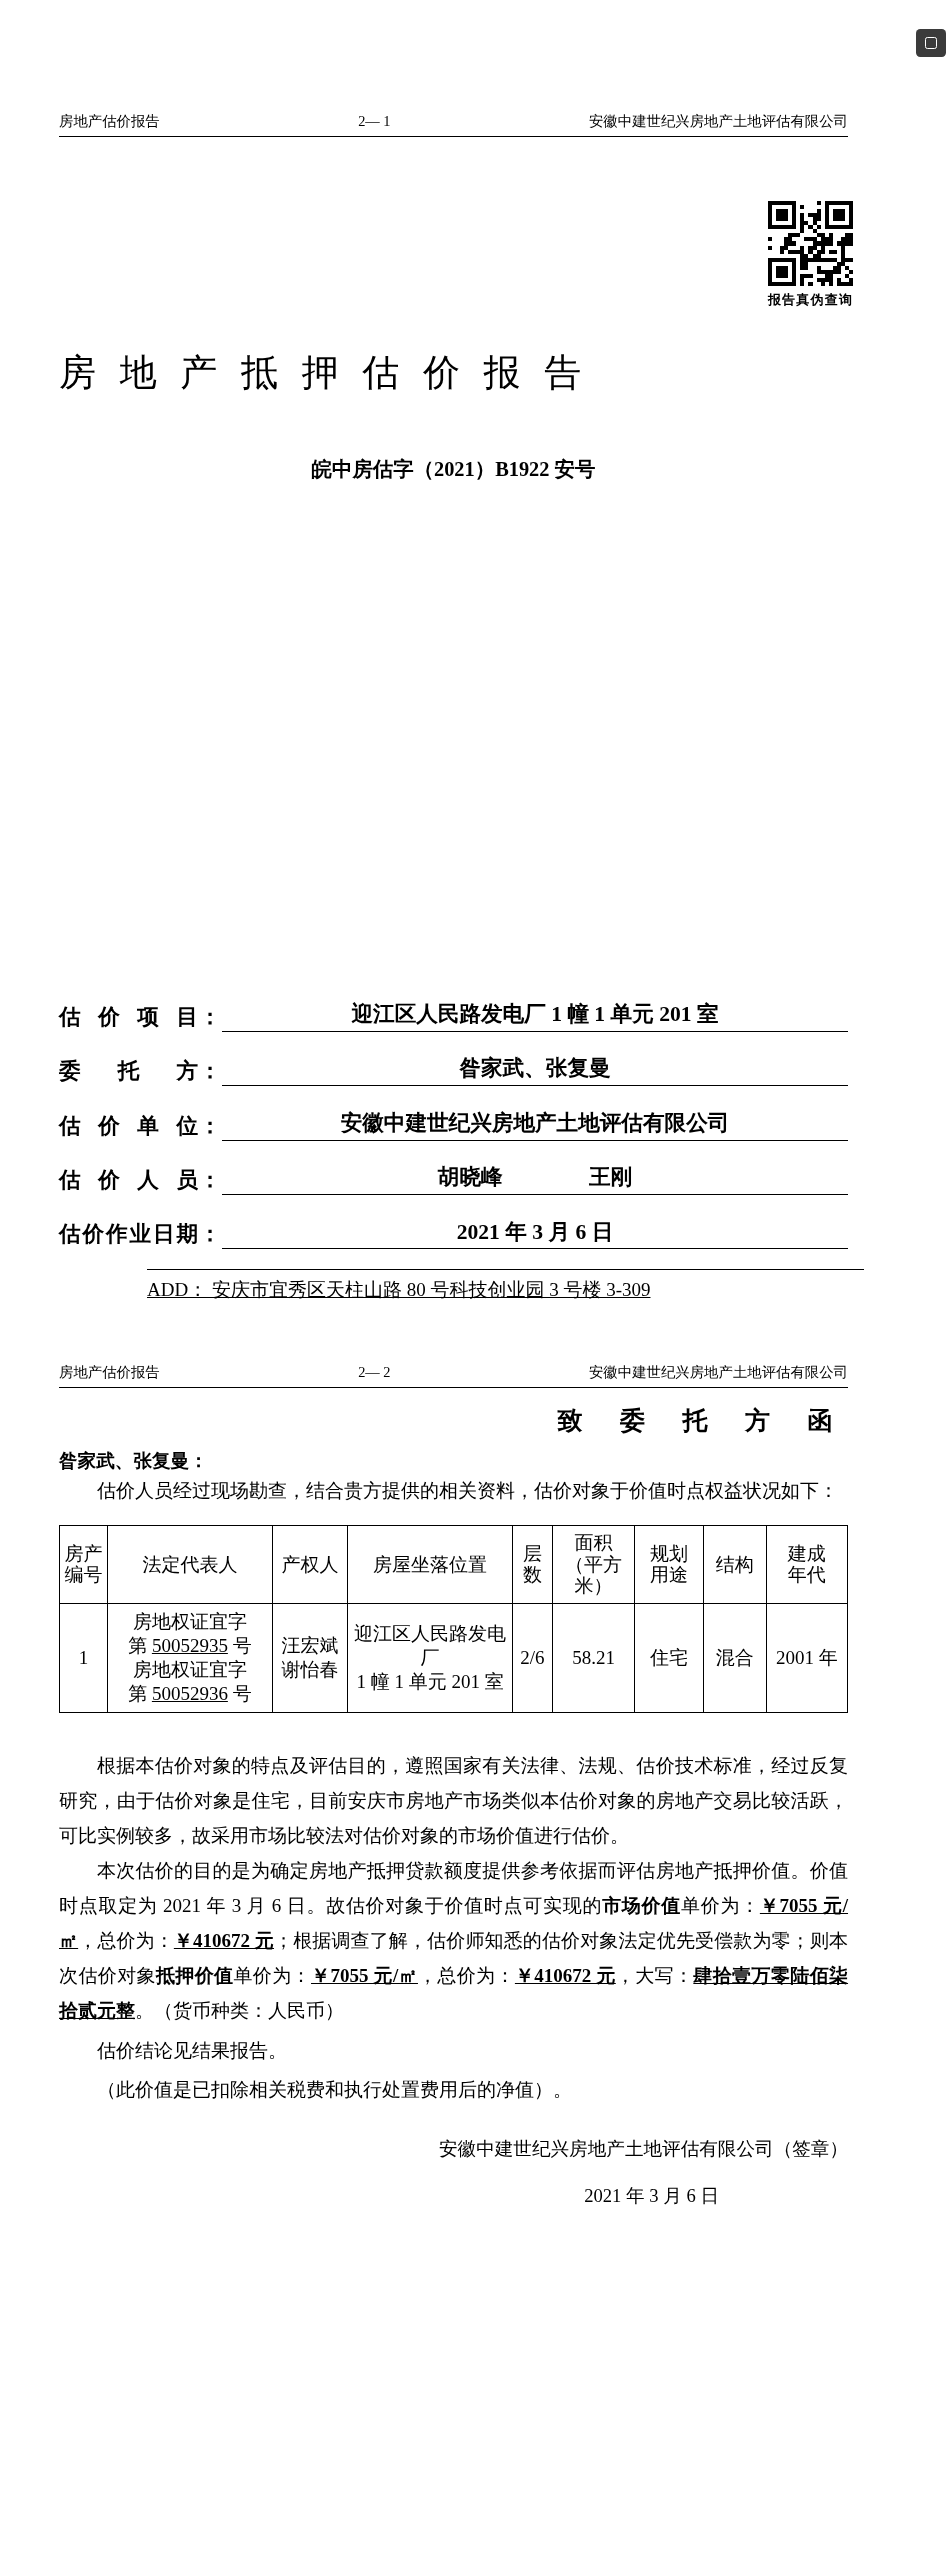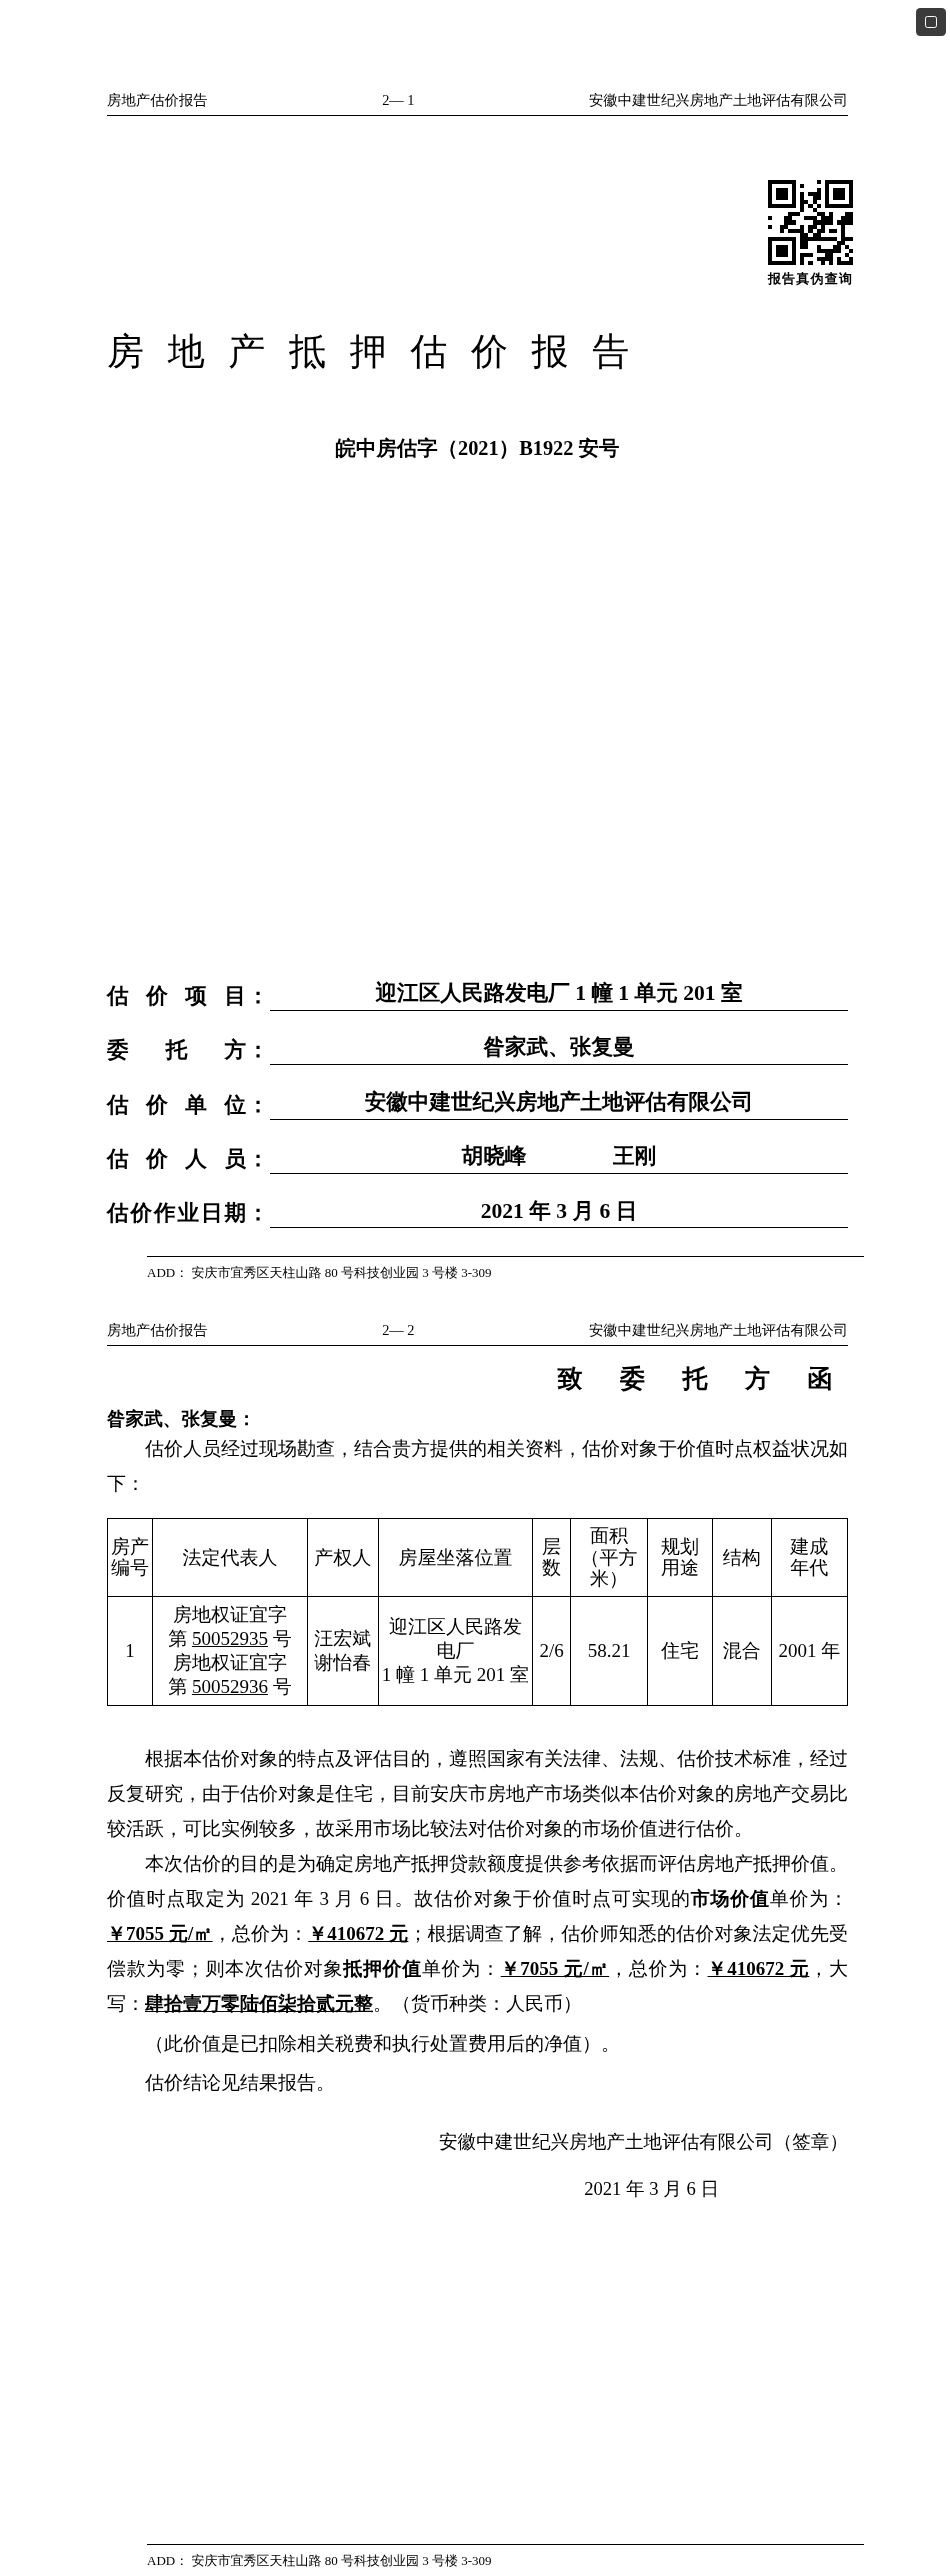--- a/index.html
+++ b/index.html
@@ -4,29 +4,29 @@
 <title>房地产抵押估价报告</title>
 <style>
   * { margin:0; padding:0; box-sizing:border-box; }
   html, body { background:#ffffff; }
   body {
     width:951px;
     color:#000;
     font-family:"Liberation Serif","DejaVu Serif",serif;
   }
   .page { position:relative; width:951px; height:1288px; background:#fff; overflow:hidden;
-          padding:0 103px 0 107px; }
+          padding:0 103px 0 59px;margin-top:21px; }
 
   
   .doc-header { display:flex; justify-content:space-between; align-items:flex-end;
                 border-bottom:1.2px solid #000; padding-bottom:6px; font-size:14.4px; line-height:18px; }
   .page-1 .doc-header { padding-top:91px; }
   .page-2 .doc-header { padding-top:33px; }
   .doc-footer { position:absolute; left:147px; right:87px; bottom:6px;
-                border-top:1.2px solid #000; padding-top:7.2px; font-size:13px; }
+                border-top:1.2px solid #000; padding-top:7.2px; font-size:19px;text-decoration:underline; }
 
   
   .corner-btn { position:fixed; position:absolute; top:8.4px; right:4.8px; width:30px; height:27.6px;
                 background:#3b3b3b; border-radius:4.2px; display:flex; align-items:center; justify-content:center; }
   .corner-btn .glyph { width:12px; height:12px; border:1.8px solid #fff; border-radius:2.4px; }
 
   
   .qr-block { position:absolute; top:180px; right:95px; width:91px; text-align:center; }
   .qr-code svg { width:85px; height:85px; display:block; margin:0 auto; background:#fff; }
   .qr-caption { font-size:13px; font-weight:bold; margin-top:4.8px; letter-spacing:1.2px; }
@@ -310,22 +310,22 @@
         <td>58.21</td>
         <td>住宅</td>
         <td>混合</td>
         <td>2001 年</td>
       </tr>
     </tbody>
   </table>
 
   <div class="para after-table">根据本估价对象的特点及评估目的，遵照国家有关法律、法规、估价技术标准，经过反复研究，由于估价对象是住宅，目前安庆市房地产市场类似本估价对象的房地产交易比较活跃，可比实例较多，故采用市场比较法对估价对象的市场价值进行估价。</div>
   <div class="para"><span>本次估价的目的是为确定房地产抵押贷款额度提供参考依据而评估房地产抵押价值。价值时点取定为 2021 年 3 月 6 日。故估价对象于价值时点可实现的</span><span style="font-weight: bold;">市场价值</span><span>单价为：</span><span style="font-weight: bold; text-decoration: underline;">￥7055 元/㎡</span><span>，总价为：</span><span style="font-weight: bold; text-decoration: underline;">￥410672 元</span><span>；根据调查了解，估价师知悉的估价对象法定优先受偿款为零；则本次估价对象</span><span style="font-weight: bold;">抵押价值</span><span>单价为：</span><span style="font-weight: bold; text-decoration: underline;">￥7055 元/㎡</span><span>，总价为：</span><span style="font-weight: bold; text-decoration: underline;">￥410672 元</span><span>，大写：</span><span style="font-weight: bold; text-decoration: underline;">肆拾壹万零陆佰柒拾贰元整</span><span>。（货币种类：人民币）</span></div>
+  <div class="para tight">估价结论见结果报告。</div>
   <div class="para tight">（此价值是已扣除相关税费和执行处置费用后的净值）。</div>
-  <div class="para tight">估价结论见结果报告。</div>
 
   <div class="sign-company">安徽中建世纪兴房地产土地评估有限公司（签章）</div>
   <div class="sign-date">2021 年 3 月 6 日</div>
 
   <div class="doc-footer">
     <span>ADD：  安庆市宜秀区天柱山路 80 号科技创业园 3 号楼 3-309</span>
   </div>
 </div>
 
 

